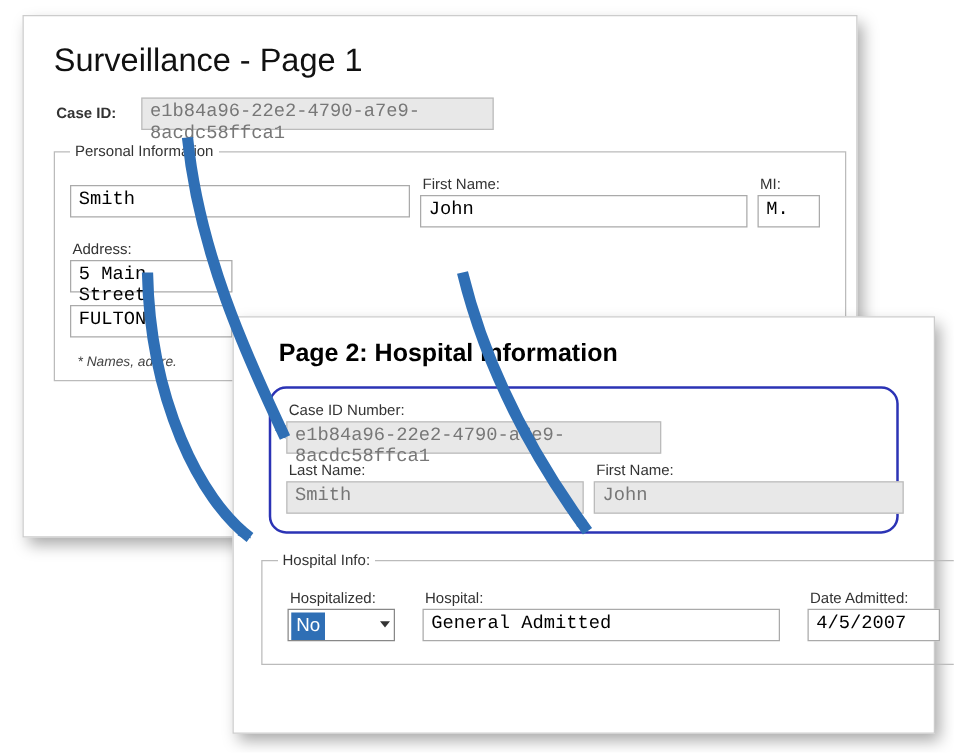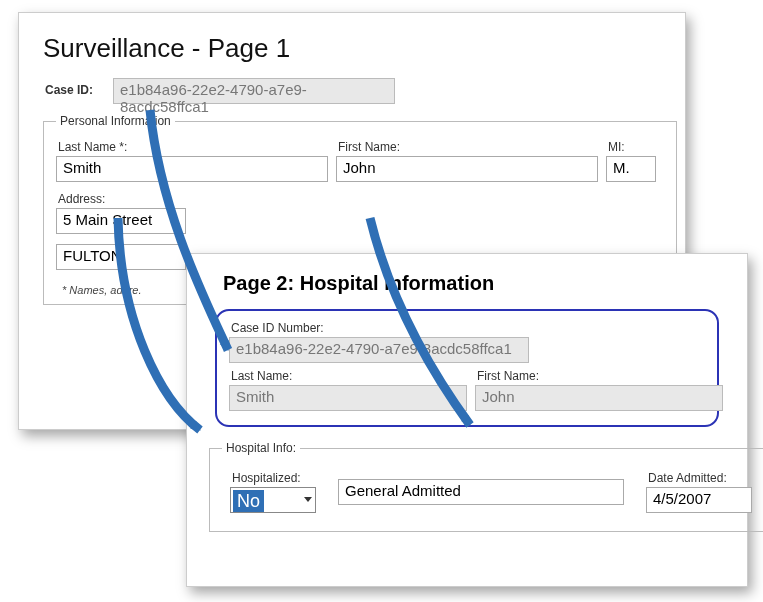--- a/index.html
+++ b/index.html
@@ -53,21 +53,21 @@
     margin-bottom: 2px;
     margin-left: 2px;
   }
   .label.inline { width: 68px; font-weight: bold; }
   .input {
     height: 26px;
     padding: 2px 6px;
     font-size: 15px;
     border: 1px solid #aaa;
     background: #fff;
-    font-family: Liberation Sans, sans-serif;
+    font-family: Liberation Mono, monospace;
     color: #000;
   }
   .input.readonly {
     background: #e8e8e8;
     color: #777;
     border: 1px solid #bbb;
   }
   fieldset {
     border: 1px solid #bbb;
     margin: 8px 0 0 0;
@@ -94,21 +94,21 @@
   .dropdown {
     position: relative;
     display: inline-block;
     border: 1px solid #888;
     height: 26px;
     background: #fff;
   }
   .dropdown .dd-text {
     display: inline-block;
     padding: 2px 4px;
-    font-size: 18px;
+    font-size: 15px;
     background: #2f6fb5;
     color: #fff;
     margin: 2px 0 0 2px;
     line-height: 18px;
   }
   .dropdown .dd-arrow {
     position: absolute;
     right: 3px;
     top: 9px;
     width: 0; height: 0;
@@ -133,21 +133,20 @@
   <div class="row">
     <div class="label inline">Case ID:</div>
     <div class="input readonly" style="width:282px">e1b84a96-22e2-4790-a7e9-8acdc58ffca1</div>
   </div>
 
   <fieldset>
     <legend>Personal Information</legend>
 
     <div class="row">
       <div class="fieldcol" style="width:272px">
-        <div class="label">Last Name *:</div>
         <div class="input">Smith</div>
       </div>
       <div class="fieldcol" style="width:262px">
         <div class="label">First Name:</div>
         <div class="input">John</div>
       </div>
       <div class="fieldcol" style="width:50px">
         <div class="label">MI:</div>
         <div class="input">M.</div>
       </div>
@@ -194,20 +193,21 @@
     <legend>Hospital Info:</legend>
     <div class="row" style="padding:4px 4px 0 8px">
       <div class="fieldcol" style="width:100px">
         <div class="label">Hospitalized:</div>
         <div class="dropdown" style="width:86px">
           <span class="dd-text">No</span>
           <span class="dd-arrow"></span>
         </div>
       </div>
       <div class="fieldcol" style="width:300px">
+        <div class="label">Hospital:</div>
         <div class="input" style="width:286px">General Admitted</div>
       </div>
       <div class="fieldcol" style="width:110px">
         <div class="label">Date Admitted:</div>
         <div class="input" style="width:106px">4/5/2007</div>
       </div>
     </div>
   </fieldset>
 </div>
 

